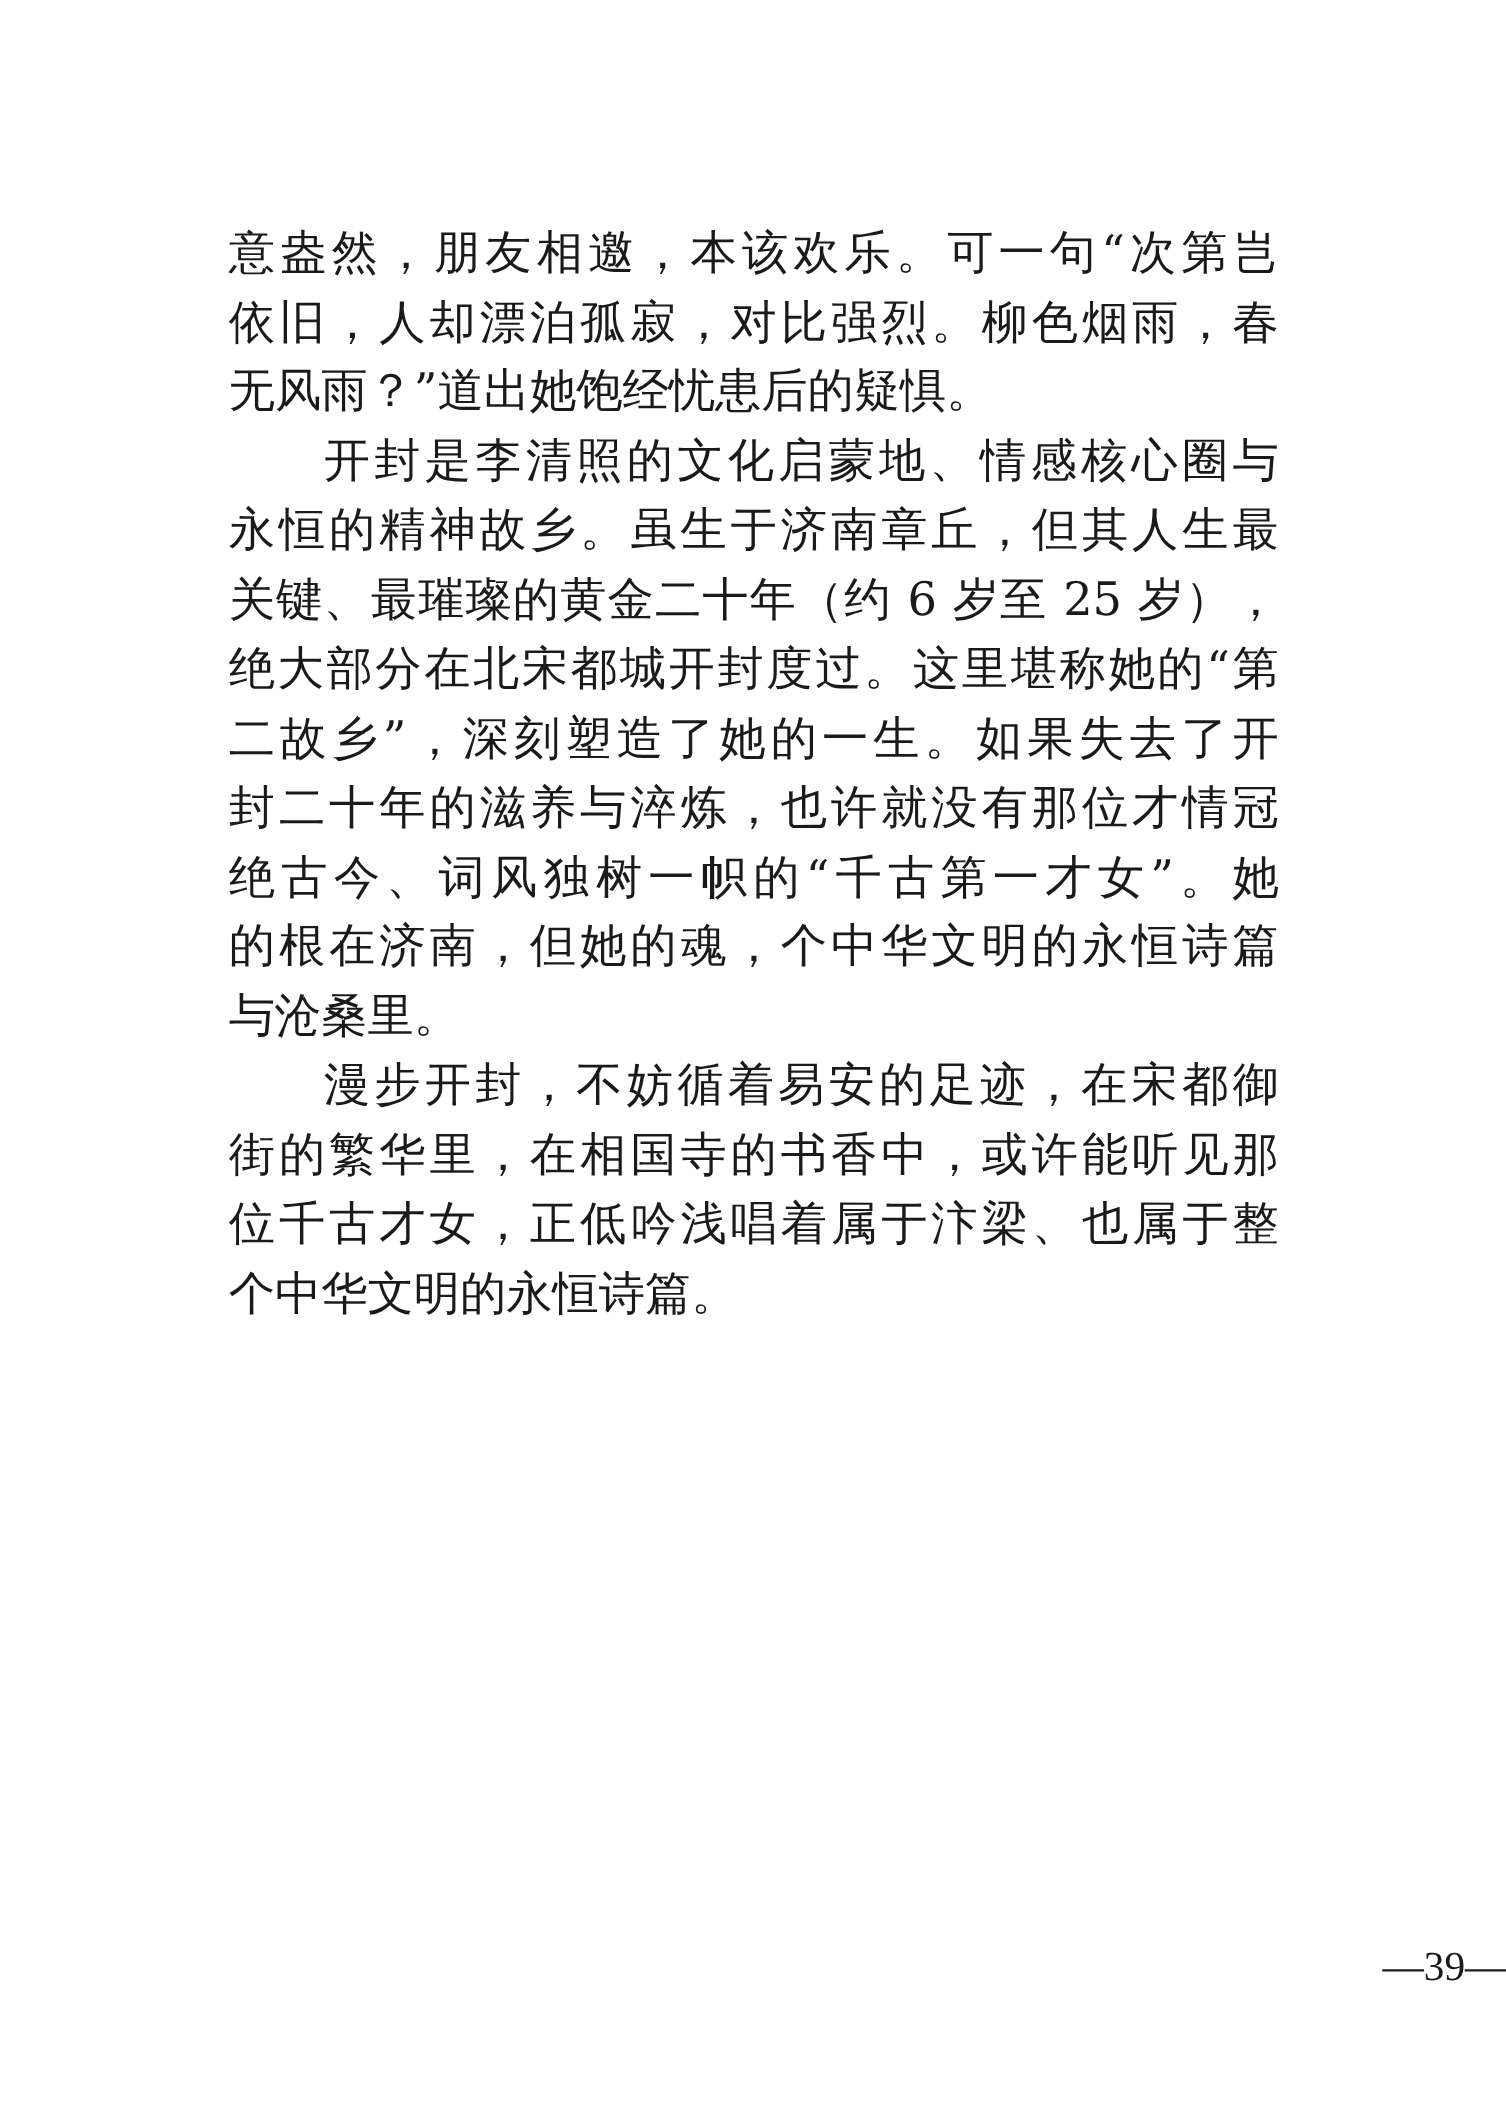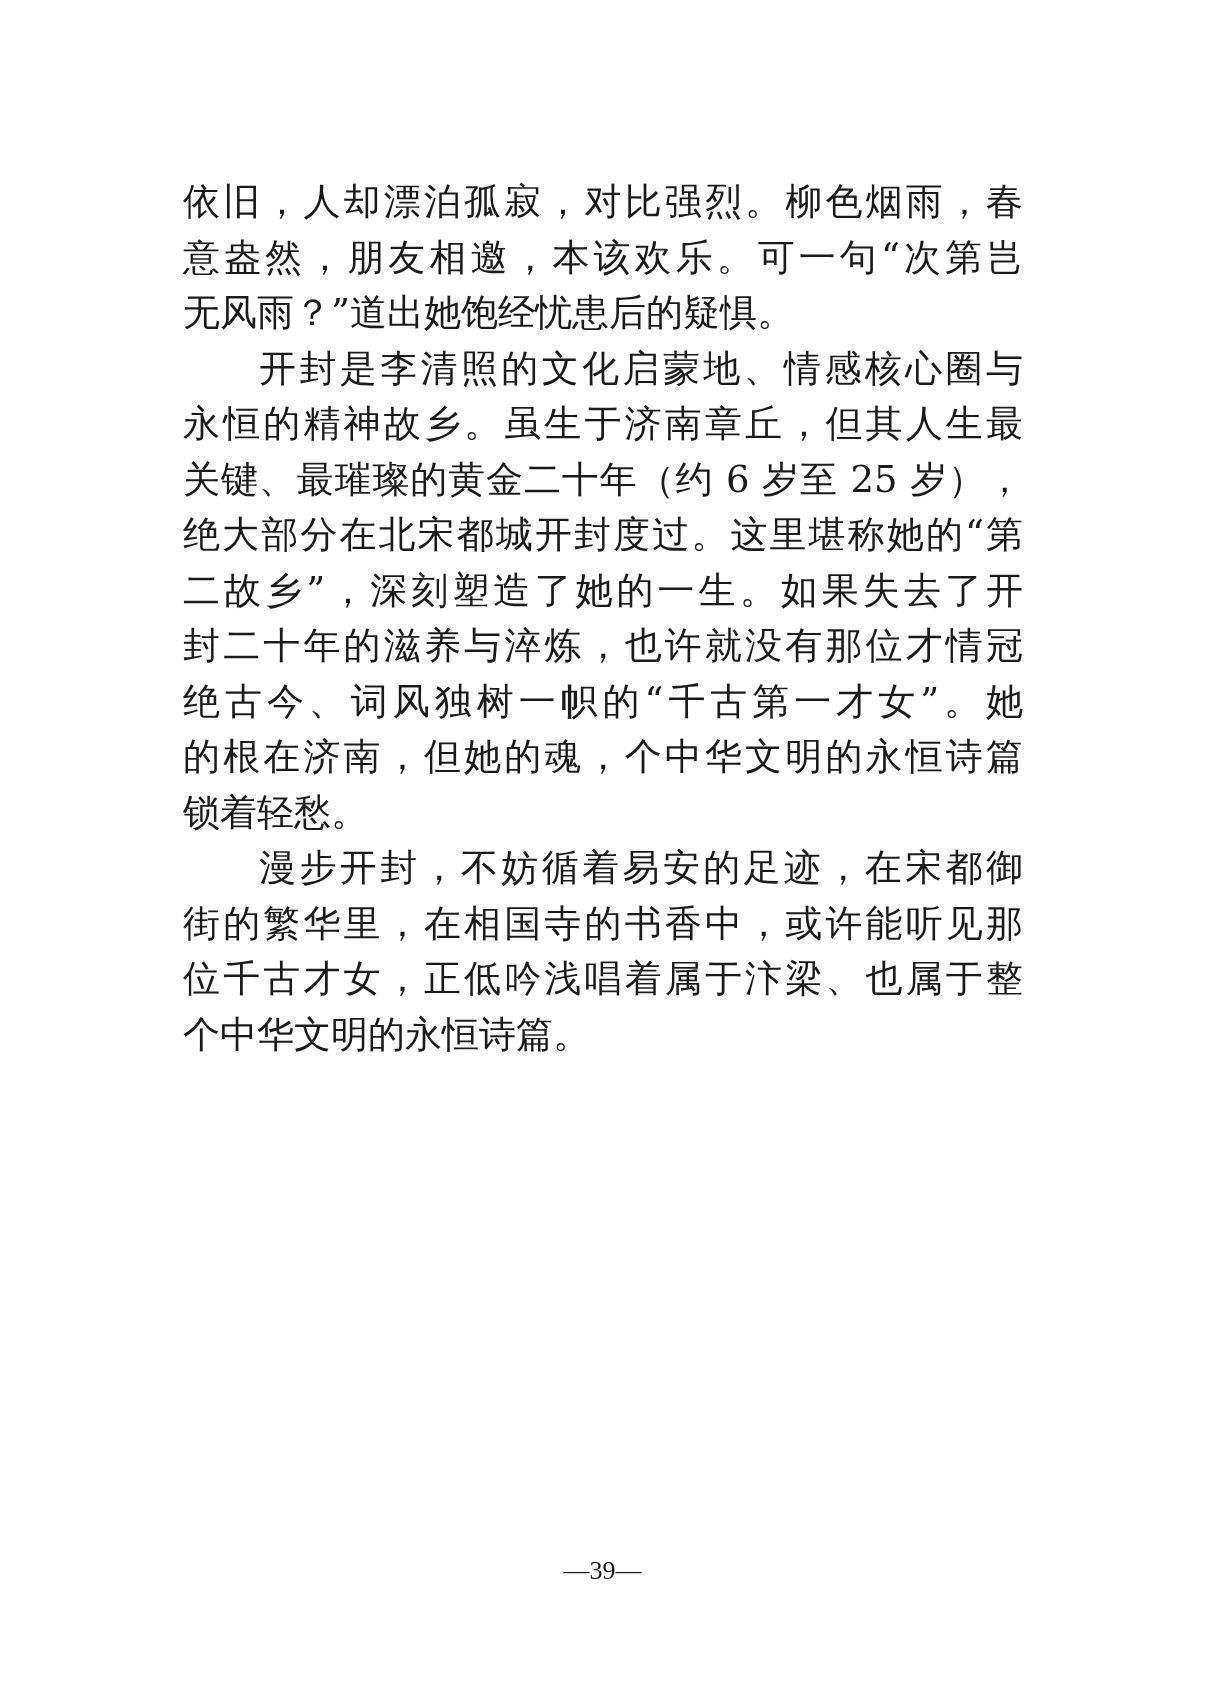--- a/index.html
+++ b/index.html
@@ -13,46 +13,46 @@
     font-family: "DejaVu Serif", "Liberation Serif", serif;
     font-size: 37px; color: #1a1a1a;
   }
   .line {
     height: 55.5px; line-height: 55.5px; white-space: nowrap;
     text-align: justify; text-align-last: justify;
   }
   .line.last { text-align-last: left; }
   .line.indent { padding-left: 76px; }
   .page-number {
-    position: absolute; left: 0; width: 1205px; top: 1556px; text-align: center;
-    font-family: "Liberation Serif", "DejaVu Serif", serif; font-size: 26px; color: #1a1a1a;
+    position: absolute; left: 0; width: 1205px; top: 1556px; text-align: right;
+    font-family: "Liberation Serif", "DejaVu Serif", serif; font-size: 33px; color: #1a1a1a;
   }
 </style>
 </head>
 <body>
 
 <div class="page">
   <div class="body-text">
 
     <div class="paragraph">
+      <div class="line">意盎然，朋友相邀，本该欢乐。可一句“次第岂</div>
       <div class="line">依旧，人却漂泊孤寂，对比强烈。柳色烟雨，春</div>
-      <div class="line">意盎然，朋友相邀，本该欢乐。可一句“次第岂</div>
       <div class="line last">无风雨？”道出她饱经忧患后的疑惧。</div>
     </div>
 
     <div class="paragraph">
       <div class="line indent">开封是李清照的文化启蒙地、情感核心圈与</div>
       <div class="line">永恒的精神故乡。虽生于济南章丘，但其人生最</div>
       <div class="line">关键、最璀璨的黄金二十年（约 6 岁至 25 岁），</div>
       <div class="line">绝大部分在北宋都城开封度过。这里堪称她的“第</div>
       <div class="line">二故乡”，深刻塑造了她的一生。如果失去了开</div>
       <div class="line">封二十年的滋养与淬炼，也许就没有那位才情冠</div>
       <div class="line">绝古今、词风独树一帜的“千古第一才女”。她</div>
       <div class="line">的根在济南，但她的魂，个中华文明的永恒诗篇</div>
-      <div class="line last">锁着轻愁。</div>
+      <div class="line last">与沧桑里。</div>
     </div>
 
 
     <div class="paragraph">
       <div class="line indent">漫步开封，不妨循着易安的足迹，在宋都御</div>
       <div class="line">街的繁华里，在相国寺的书香中，或许能听见那</div>
       <div class="line">位千古才女，正低吟浅唱着属于汴梁、也属于整</div>
       <div class="line last">个中华文明的永恒诗篇。</div>
     </div>
   </div>

